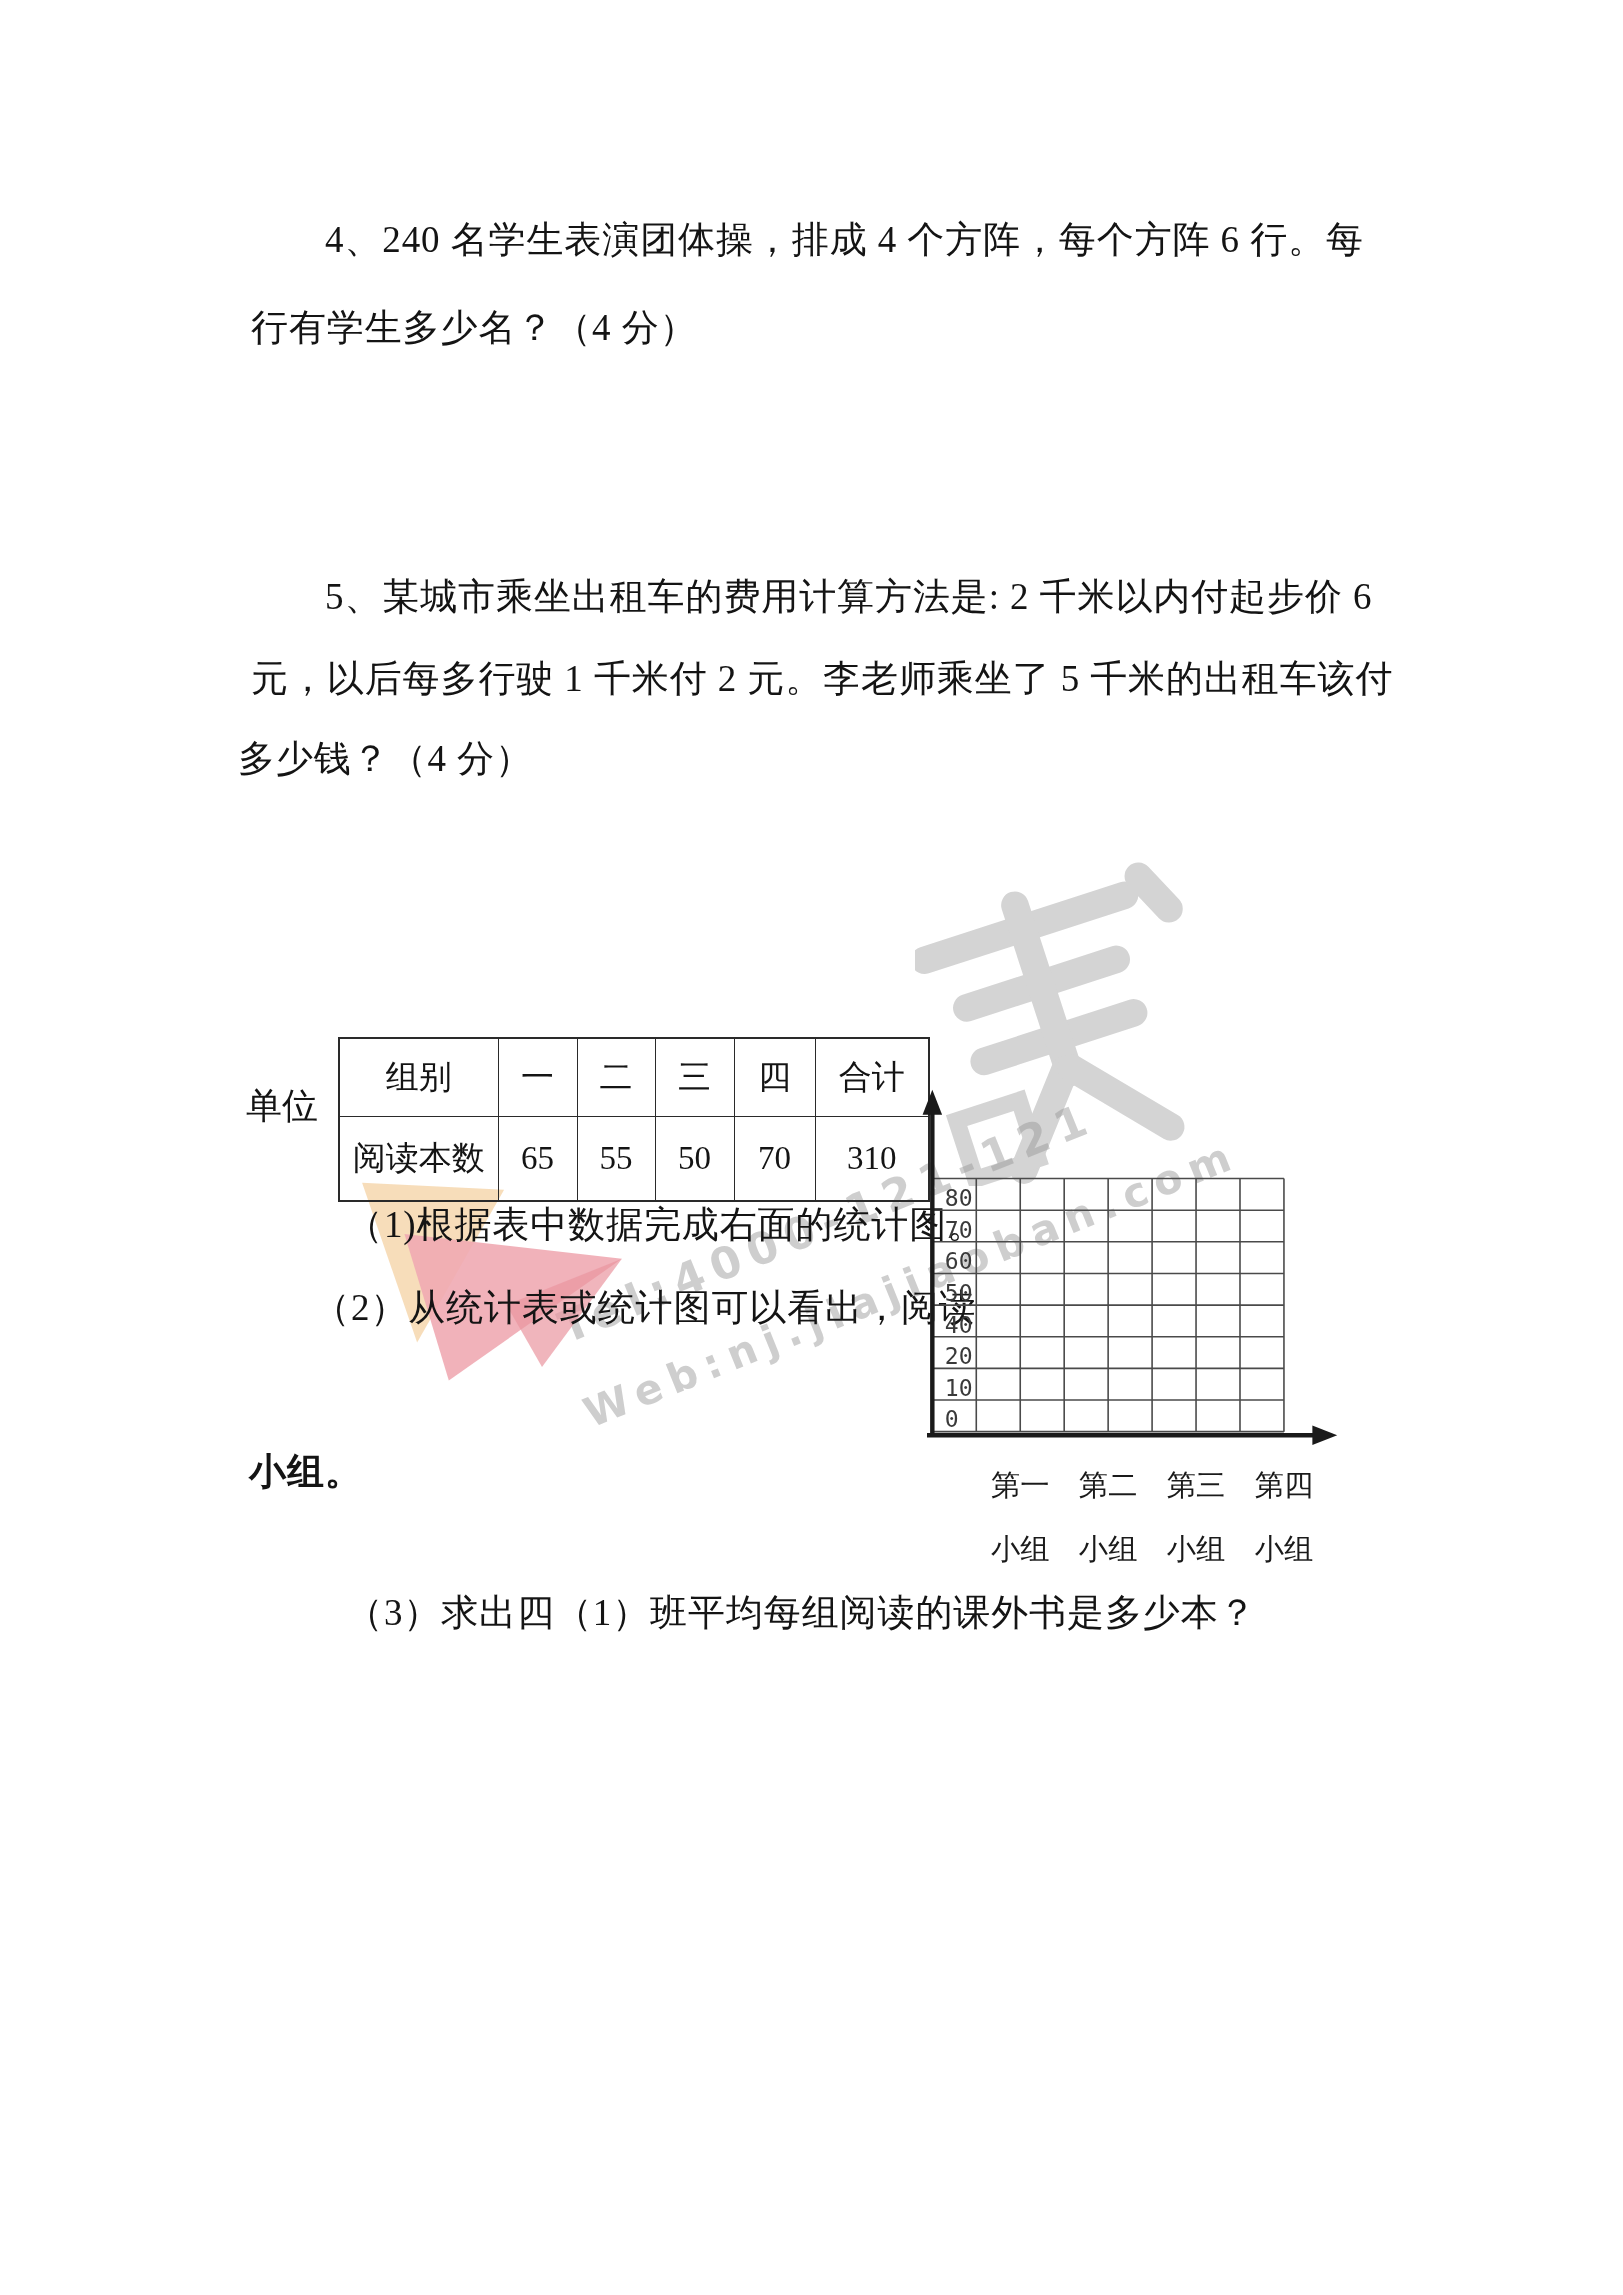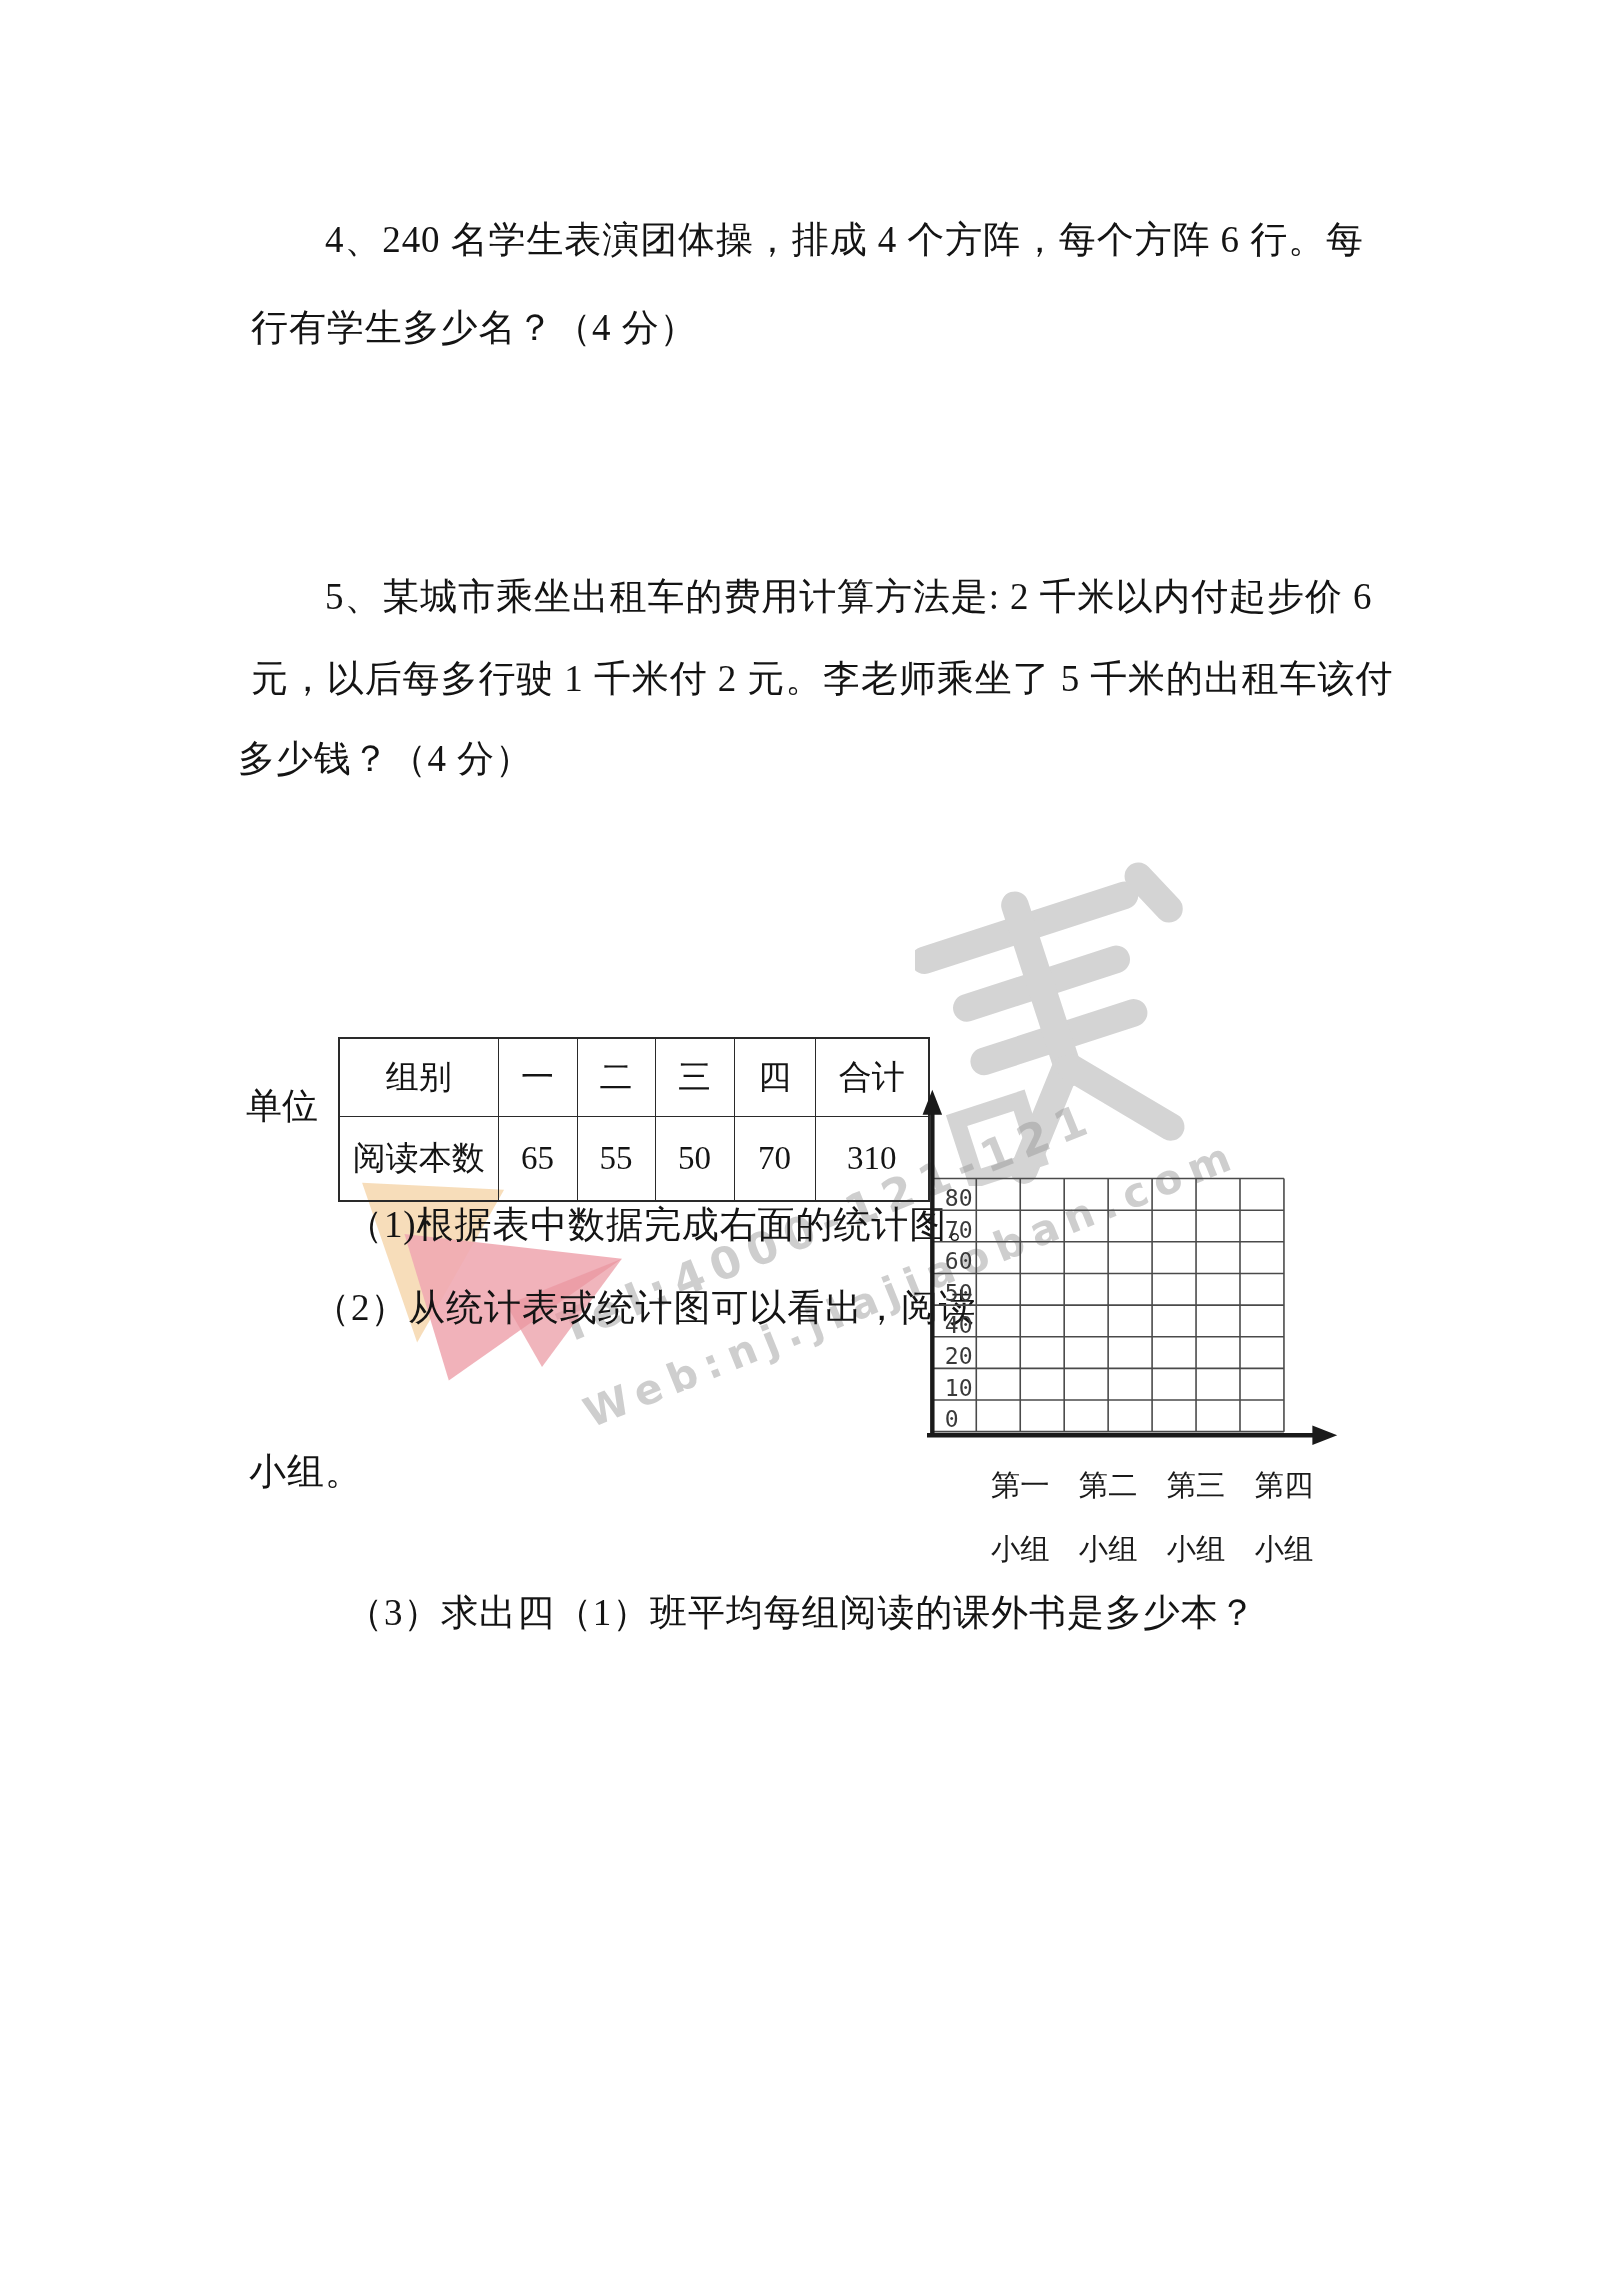--- a/index.html
+++ b/index.html
@@ -127,21 +127,21 @@
       <td>55</td>
       <td>50</td>
       <td>70</td>
       <td>310</td>
     </tr>
   </tbody>
     </table>
 
   <div class="tline" style="left:346px;top:1203px;">（1)根据表中数据完成右面的统计图。</div>
   <div class="tline" style="left:313px;top:1286px;">（2）从统计表或统计图可以看出，阅读</div>
-  <div class="tline" style="left:249px;top:1450px;">小组。</div>
+  <div class="tline" style="left:249px;top:1450px;font-weight:bold;">小组。</div>
   <div class="tline" style="left:346px;top:1591px;">（3）求出四（1）班平均每组阅读的课外书是多少本？</div>
 
   <div class="chart-wrap">
     <svg width="444" height="515" viewBox="0 0 500 580">
 
       <g stroke="#4a4a4a" stroke-width="1.8">
         <line x1="24" y1="102" x2="420" y2="102"></line>
         <line x1="24" y1="137.6" x2="420" y2="137.6"></line>
         <line x1="24" y1="173.2" x2="420" y2="173.2"></line>
         <line x1="24" y1="208.9" x2="420" y2="208.9"></line>

